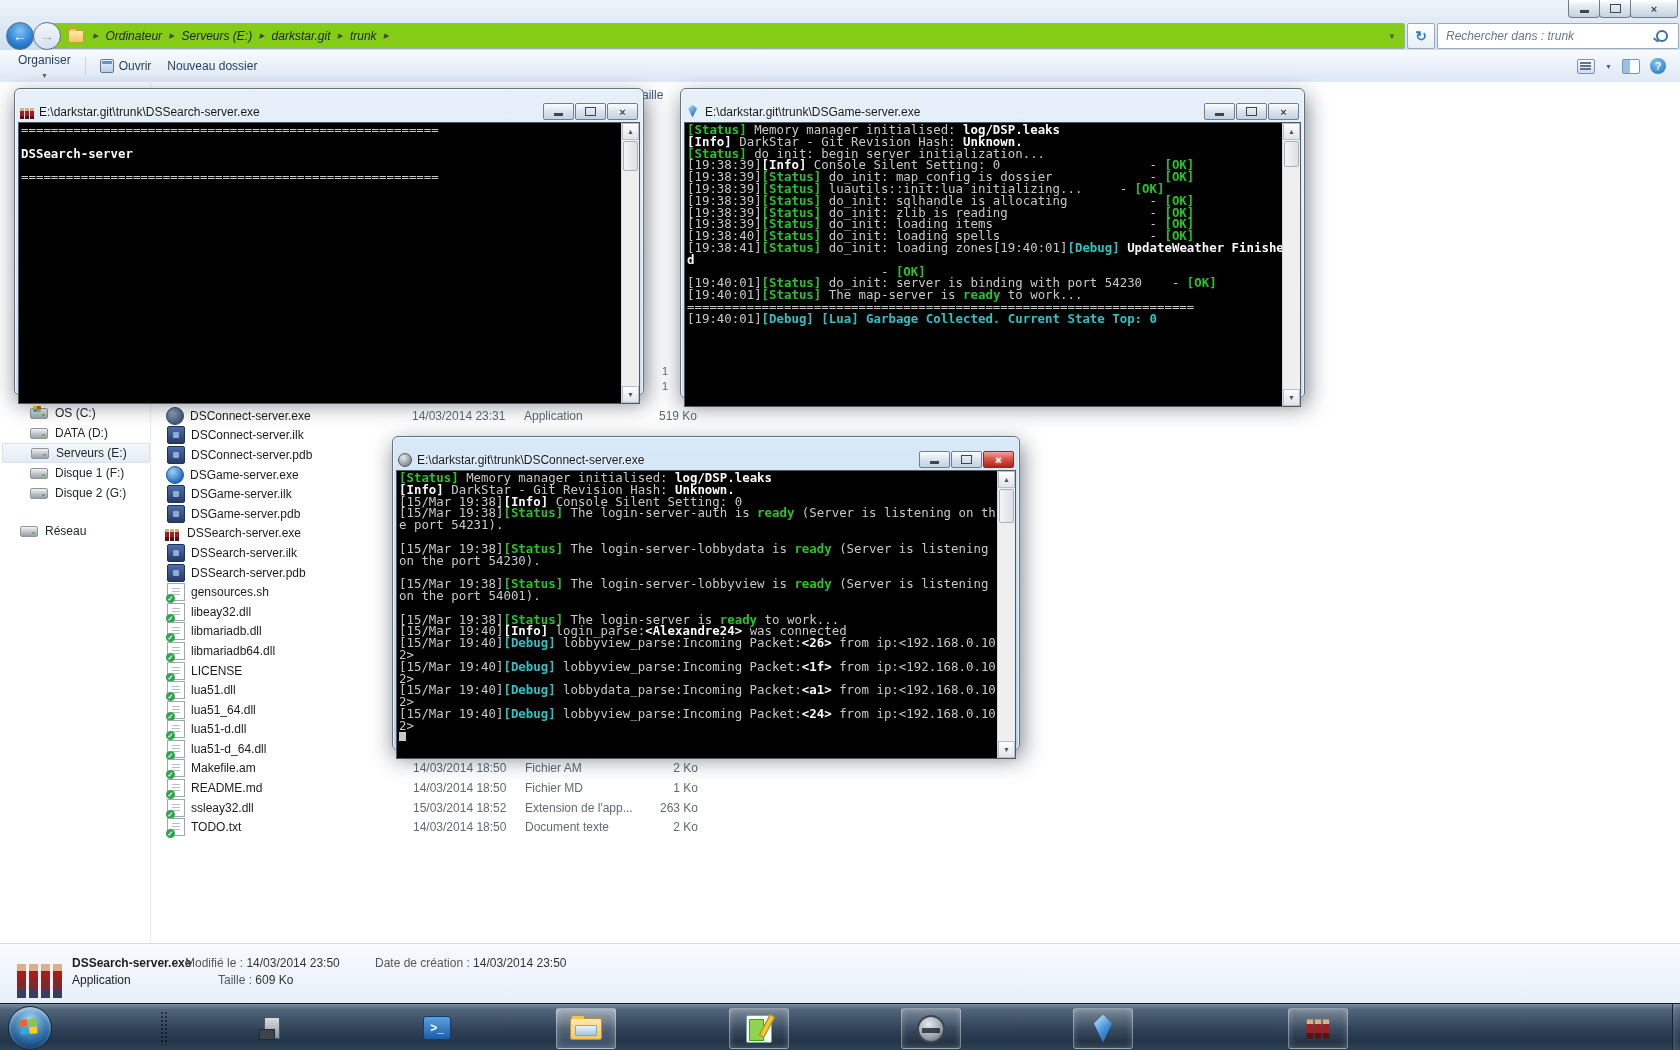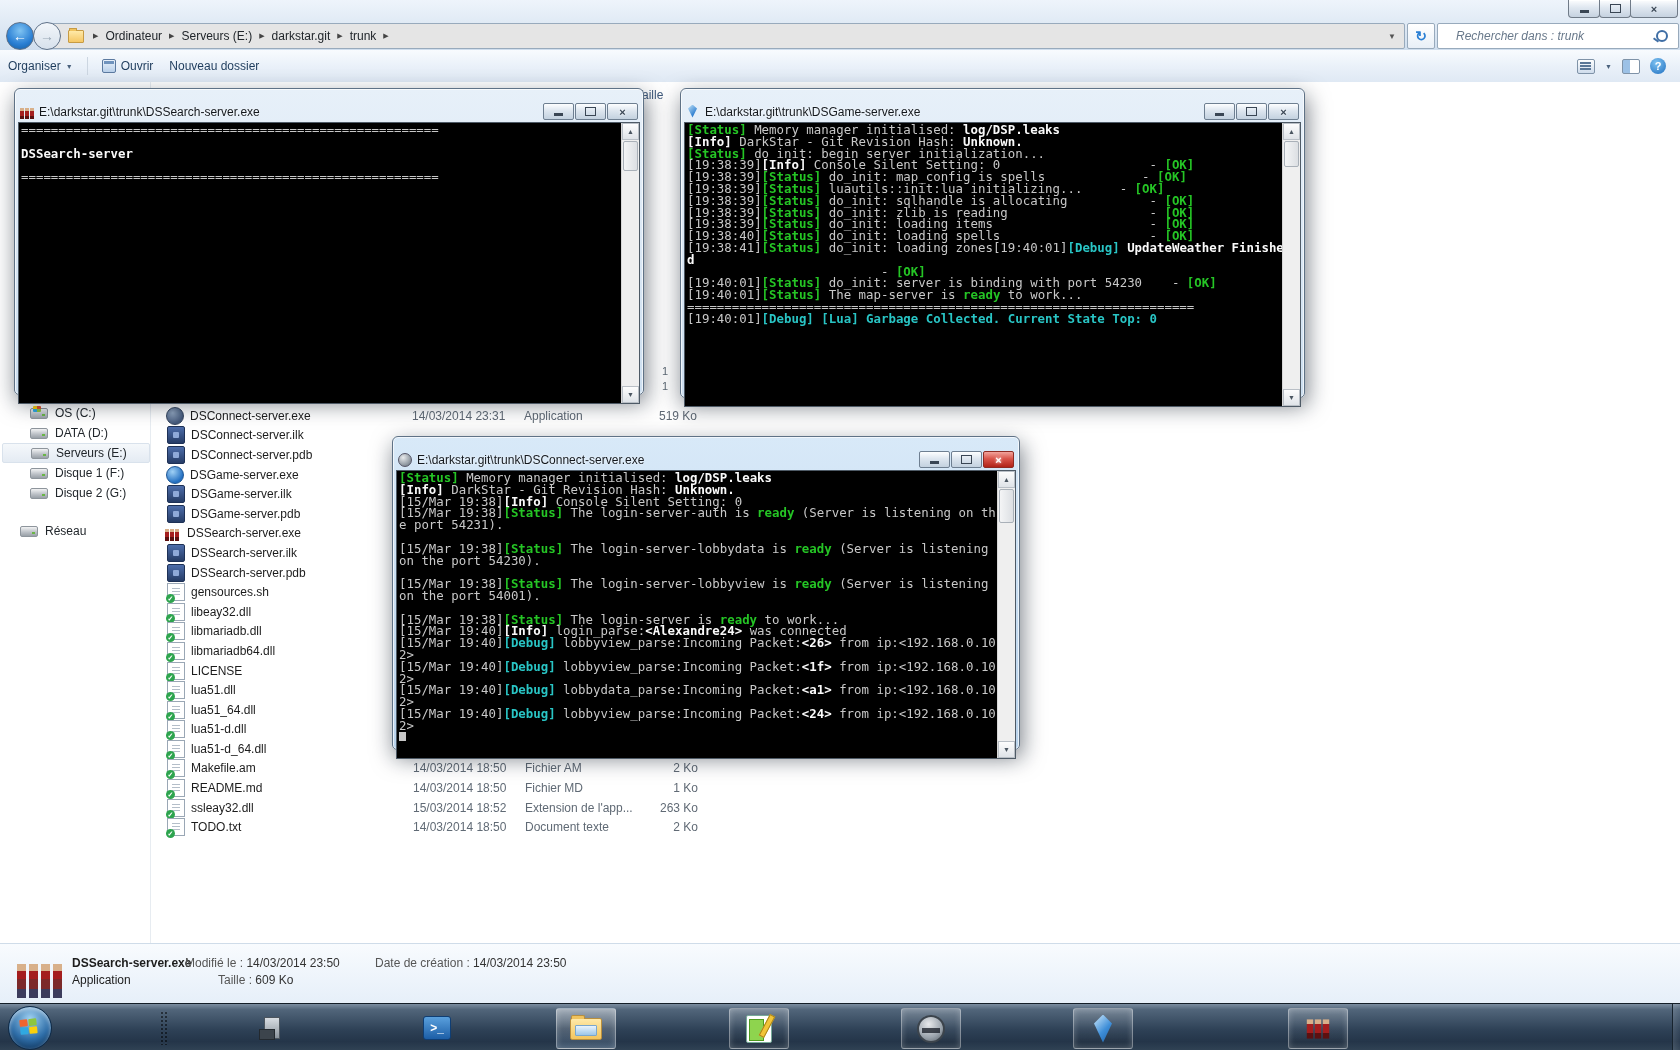--- a/index.html
+++ b/index.html
@@ -18,36 +18,36 @@
   .gmin{width:9px;height:3px;background:#3a4654;margin-top:6px;}
   .gmax{width:9px;height:7px;border:1px solid #3a4654;background:transparent;}
   .gx{font-size:11px;font-weight:bold;color:#3a4654;line-height:10px;}
 
   .navrow{position:absolute;left:0;top:22px;width:1680px;height:26px;}
   .navcircle{position:absolute;top:0;width:26px;height:26px;border-radius:50%;
     border:1px solid #5f7188;display:flex;align-items:center;justify-content:center;
     font-size:14px;font-weight:bold;z-index:3;}
   .back{left:6px;background:radial-gradient(circle at 50% 30%,#7fc3f2,#2a7fd4 60%,#135b9e);color:#fff;}
   .fwd{left:33px;background:linear-gradient(#f2f6fa,#d7e1ec);color:#9aa7b5;}
-  .addrfield{position:absolute;left:45px;top:1px;width:1358px;height:24px;background:#e5e5e5;
-    border:1px solid #98aabc;border-radius:2px;display:flex;align-items:center;}
+  .addrfield{position:absolute;left:45px;top:1px;width:1358px;height:24px;background:#84cc16;
+    border:1px solid #98aabc;border-radius:2px;display:flex;align-items:center;font-style:italic;}
   .addr-folder{width:14px;height:11px;margin:0 6px 0 22px;background:linear-gradient(#ffe9a8,#f5c764);
     border:1px solid #c79b43;border-radius:1px;position:relative;}
   .addr-folder:before{content:"";position:absolute;left:0;top:-3px;width:6px;height:2px;
     background:#f0c35e;border:1px solid #c79b43;border-bottom:none;border-radius:1px 1px 0 0;}
   .crumb{font-size:12px;color:#21262b;padding:0 4px;cursor:default;}
   .crumbsep{font-size:7px;color:#444;padding:0 3px;}
   .addr-dd{margin-left:auto;font-size:8px;color:#555;padding:0 8px;}
   .refreshbtn{position:absolute;left:1407px;top:1px;width:26px;height:24px;background:linear-gradient(#fff,#e8eff7);
     border:1px solid #98aabc;border-radius:2px;display:flex;align-items:center;justify-content:center;
     color:#2a7fd4;font-size:14px;font-weight:bold;}
   .searchfield{position:absolute;left:1437px;top:1px;width:240px;height:24px;background:#fff;
     border:1px solid #98aabc;border-radius:2px;display:flex;align-items:center;}
   .searchfield input{border:none;outline:none;flex:1;font-family:"Liberation Sans",sans-serif;
-    font-size:12px;font-style:italic;color:#68788a;padding:0 4px 0 18px;background:transparent;}
+    font-size:12px;font-style:italic;color:#68788a;padding:0 4px 0 8px;background:transparent;}
   .searchfield input::placeholder{color:#68788a;font-style:italic;}
   .mag{width:8px;height:8px;border:2px solid #3f6ea5;border-radius:50%;position:relative;margin-right:10px;}
   .mag:after{content:"";position:absolute;left:-5px;top:7px;width:6px;height:2px;background:#3f6ea5;
     transform:rotate(35deg);}
 
   .toolbar{position:absolute;left:0;top:50px;width:1680px;height:32px;
     background:linear-gradient(#f8fbfe,#eaf1f9 50%,#dfe9f4);border-bottom:1px solid #d0dae5;
     display:flex;align-items:center;font-size:12px;color:#1e3c5c;}
   .tbtn{padding:4px 8px;border-radius:3px;display:flex;align-items:center;gap:5px;}
   .tb-sep{width:1px;height:18px;background:#ccd6e1;margin:0 6px;}
@@ -248,21 +248,21 @@
         <span class="addr-dd">▼</span>
       </div>
       <div class="refreshbtn">↻</div>
       <div class="searchfield">
         <input placeholder="Rechercher dans : trunk" style="">
         <span class="mag"></span>
       </div>
     </div>
 
     <div class="toolbar">
-      <div class="tbtn" style="">
+      <div class="tbtn" style="margin-left:10px;flex-direction:column;">
         <span>Organiser</span>
         <span class="dd-arrow">▼</span>
       </div>
       <div class="tb-sep"></div>
       <div class="tbtn">
         <span class="ouvrir-ico"></span>
         <span>Ouvrir</span>
       </div>
       <div class="tbtn">
         <span>Nouveau dossier</span>
@@ -545,21 +545,21 @@
         <span class="cbtn">
             <span class="gx">×</span>
           </span>
       </span>
     </div>
     <div class="cbody" style="height:283px;">
       <pre class="ctext"><span class="cg">[Status]</span><span class="cn"> Memory manager initialised: </span><span class="cw">log/DSP.leaks</span>
 <span class="cw">[Info]</span><span class="cn"> DarkStar - Git Revision Hash: </span><span class="cw">Unknown.</span>
 <span class="cg">[Status]</span><span class="cn"> do_init: begin server initialization...</span>
 <span class="cn">[19:38:39]</span><span class="cw">[Info]</span><span class="cn"> Console Silent Setting: 0                    - </span><span class="cg">[OK]</span>
-<span class="cn">[19:38:39]</span><span class="cg">[Status]</span><span class="cn"> do_init: map_config is spells             - </span><span class="cg">[OK]</span>
+<span class="cn">[19:38:39]</span><span class="cg">[Status]</span><span class="cn"> do_init: map_config is dossier             - </span><span class="cg">[OK]</span>
 <span class="cn">[19:38:39]</span><span class="cg">[Status]</span><span class="cn"> luautils::init:lua initializing...     - </span><span class="cg">[OK]</span>
 <span class="cn">[19:38:39]</span><span class="cg">[Status]</span><span class="cn"> do_init: sqlhandle is allocating           - </span><span class="cg">[OK]</span>
 <span class="cn">[19:38:39]</span><span class="cg">[Status]</span><span class="cn"> do_init: zlib is reading                   - </span><span class="cg">[OK]</span>
 <span class="cn">[19:38:39]</span><span class="cg">[Status]</span><span class="cn"> do_init: loading items                     - </span><span class="cg">[OK]</span>
 <span class="cn">[19:38:40]</span><span class="cg">[Status]</span><span class="cn"> do_init: loading spells                    - </span><span class="cg">[OK]</span>
 <span class="cn">[19:38:41]</span><span class="cg">[Status]</span><span class="cn"> do_init: loading zones</span><span class="cn">[19:40:01]</span><span class="cc">[Debug]</span><span class="cw"> UpdateWeather Finishe</span>
 <span class="cw">d</span>
 <span class="cn">                          - </span><span class="cg">[OK]</span>
 <span class="cn">[19:40:01]</span><span class="cg">[Status]</span><span class="cn"> do_init: server is binding with port 54230    - </span><span class="cg">[OK]</span>
 <span class="cn">[19:40:01]</span><span class="cg">[Status]</span><span class="cn"> The map-server is </span><span class="cg">ready</span><span class="cn"> to work...</span>

